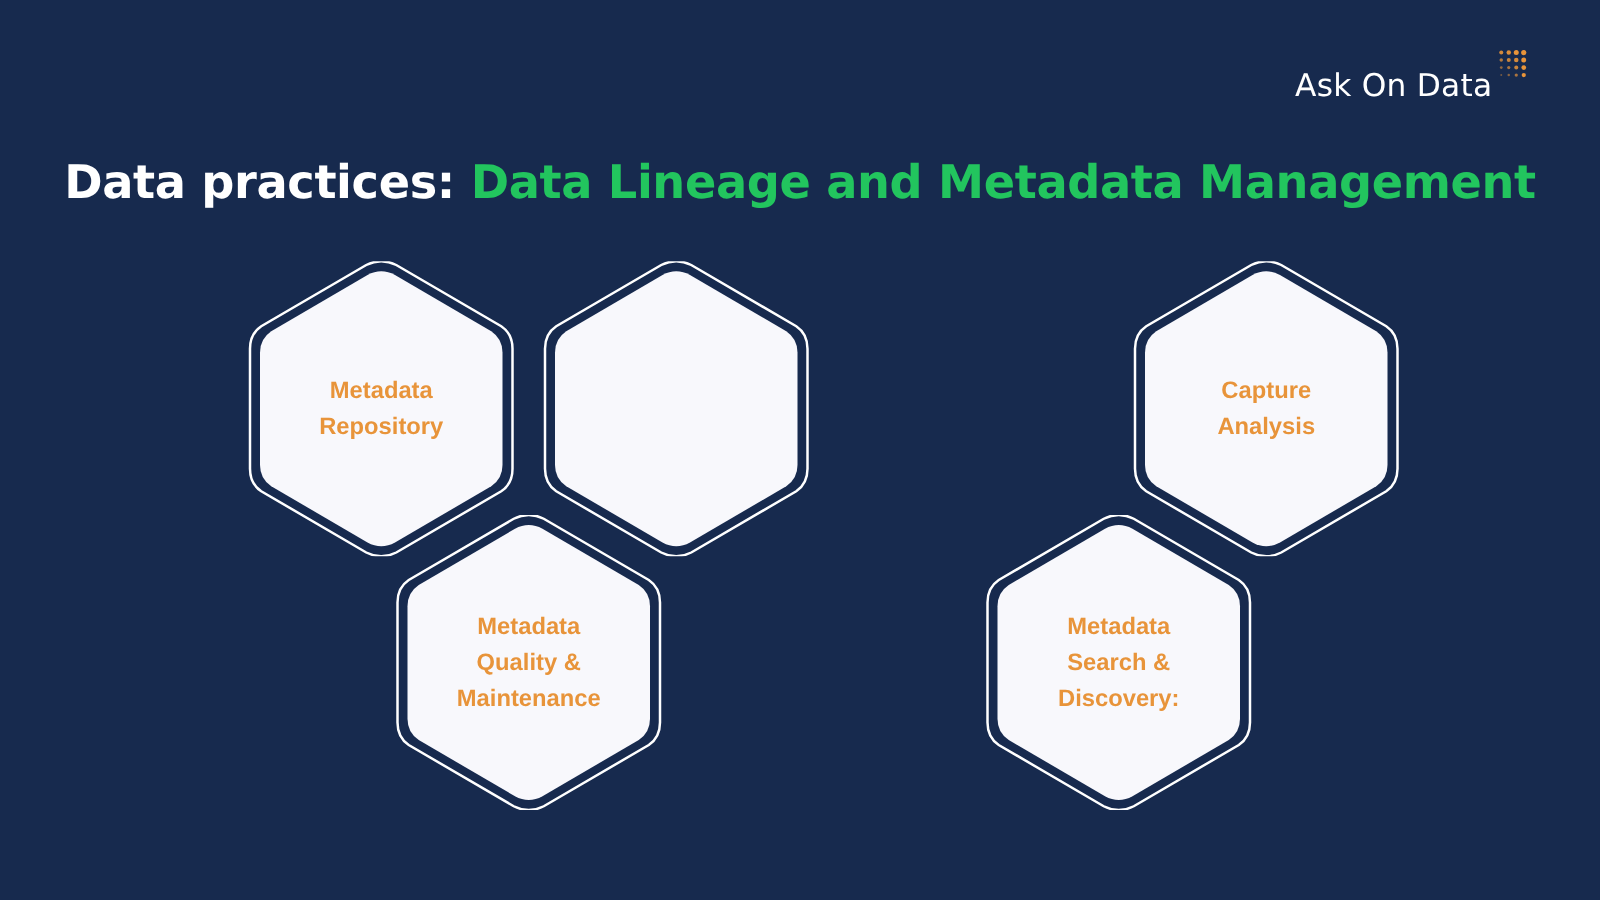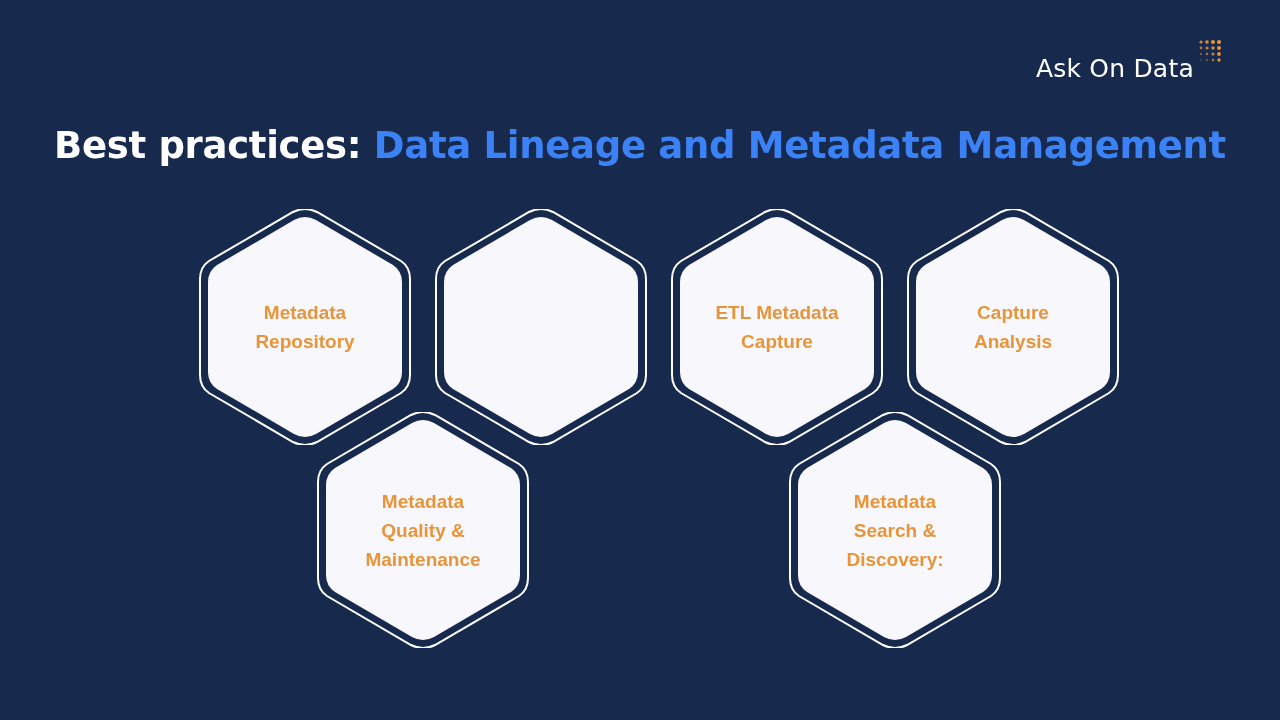--- a/index.html
+++ b/index.html
@@ -47,21 +47,21 @@
     top: 124px;
     width: 1280px;
     text-align: center;
     font-family: "DejaVu Sans", sans-serif;
     font-weight: bold;
     font-size: 37px;
     white-space: nowrap;
     letter-spacing: -0.3px;
   }
   .title .lead { color: #ffffff; }
-  .title .accent { color: #3b82f6; }
+  .title .accent { color: #22c55e; }
   .hex {
     position: absolute;
     width: 214px;
     height: 236px;
   }
   .hex svg {
     position: absolute;
     left: 0;
     top: 0;
     width: 214px;
@@ -107,46 +107,38 @@
           <circle cx="15" cy="15" r="1.6" opacity="0.85"></circle>
           <circle cx="21" cy="15" r="1.9"></circle>
         <circle cx="3" cy="21" r="0.8" opacity="0.45"></circle>
           <circle cx="9" cy="21" r="1" opacity="0.55"></circle>
           <circle cx="15" cy="21" r="1.3" opacity="0.7"></circle>
           <circle cx="21" cy="21" r="1.7"></circle>
       </g>
     </svg>
   </div>
 
-  <div class="title"><span class="lead">Best practices: </span><span class="accent">Data Lineage and Metadata Management</span></div>
+  <div class="title"><span class="lead">Data practices: </span><span class="accent">Data Lineage and Metadata Management</span></div>
 
   <div class="hex" style="left:198px; top:209px;">
     <svg viewBox="0 0 214 236">
       <path d="M95,3 Q107,-3 119,3 L203,52 Q212,58 212,70 L212,166 Q212,178 203,184 L119,233 Q107,239 95,233 L11,184 Q2,178 2,166 L2,70 Q2,58 11,52 Z" fill="none" stroke="#ffffff" stroke-width="2"></path>
       <path d="M96,11 Q107,5 118,11 L195,56 Q204,62 204,73 L204,163 Q204,174 195,180 L118,225 Q107,231 96,225 L19,180 Q10,174 10,163 L10,73 Q10,62 19,56 Z" fill="#f8f8fc"></path>
     </svg>
     <div class="hex-label">Metadata
 Repository</div>
   </div>
 
   <div class="hex" style="left:434px; top:209px;">
     <svg viewBox="0 0 214 236">
       <path d="M95,3 Q107,-3 119,3 L203,52 Q212,58 212,70 L212,166 Q212,178 203,184 L119,233 Q107,239 95,233 L11,184 Q2,178 2,166 L2,70 Q2,58 11,52 Z" fill="none" stroke="#ffffff" stroke-width="2"></path>
       <path d="M96,11 Q107,5 118,11 L195,56 Q204,62 204,73 L204,163 Q204,174 195,180 L118,225 Q107,231 96,225 L19,180 Q10,174 10,163 L10,73 Q10,62 19,56 Z" fill="#f8f8fc"></path>
     </svg>
   </div>
 
-  <div class="hex" style="left:670px; top:209px;">
-    <svg viewBox="0 0 214 236">
-      <path d="M95,3 Q107,-3 119,3 L203,52 Q212,58 212,70 L212,166 Q212,178 203,184 L119,233 Q107,239 95,233 L11,184 Q2,178 2,166 L2,70 Q2,58 11,52 Z" fill="none" stroke="#ffffff" stroke-width="2"></path>
-      <path d="M96,11 Q107,5 118,11 L195,56 Q204,62 204,73 L204,163 Q204,174 195,180 L118,225 Q107,231 96,225 L19,180 Q10,174 10,163 L10,73 Q10,62 19,56 Z" fill="#f8f8fc"></path>
-    </svg>
-    <div class="hex-label">ETL Metadata
-Capture</div>
-  </div>
 
   <div class="hex" style="left:906px; top:209px;">
     <svg viewBox="0 0 214 236">
       <path d="M95,3 Q107,-3 119,3 L203,52 Q212,58 212,70 L212,166 Q212,178 203,184 L119,233 Q107,239 95,233 L11,184 Q2,178 2,166 L2,70 Q2,58 11,52 Z" fill="none" stroke="#ffffff" stroke-width="2"></path>
       <path d="M96,11 Q107,5 118,11 L195,56 Q204,62 204,73 L204,163 Q204,174 195,180 L118,225 Q107,231 96,225 L19,180 Q10,174 10,163 L10,73 Q10,62 19,56 Z" fill="#f8f8fc"></path>
     </svg>
     <div class="hex-label">Capture
 Analysis</div>
   </div>
 

